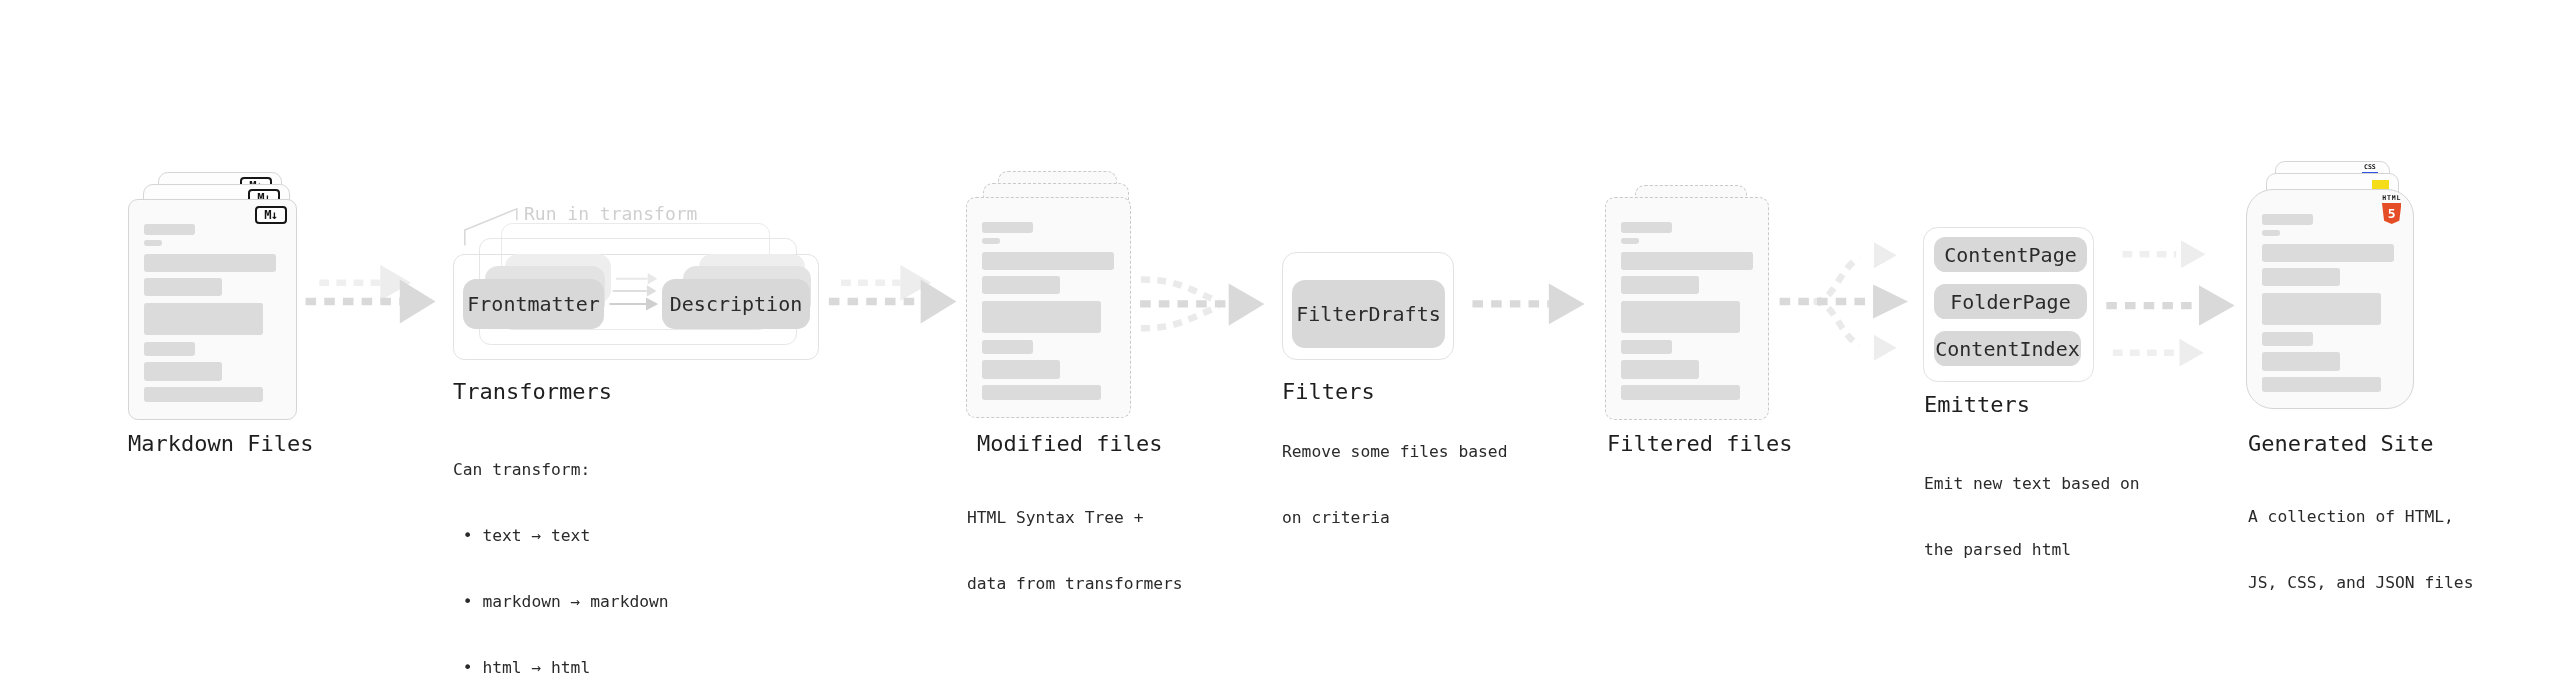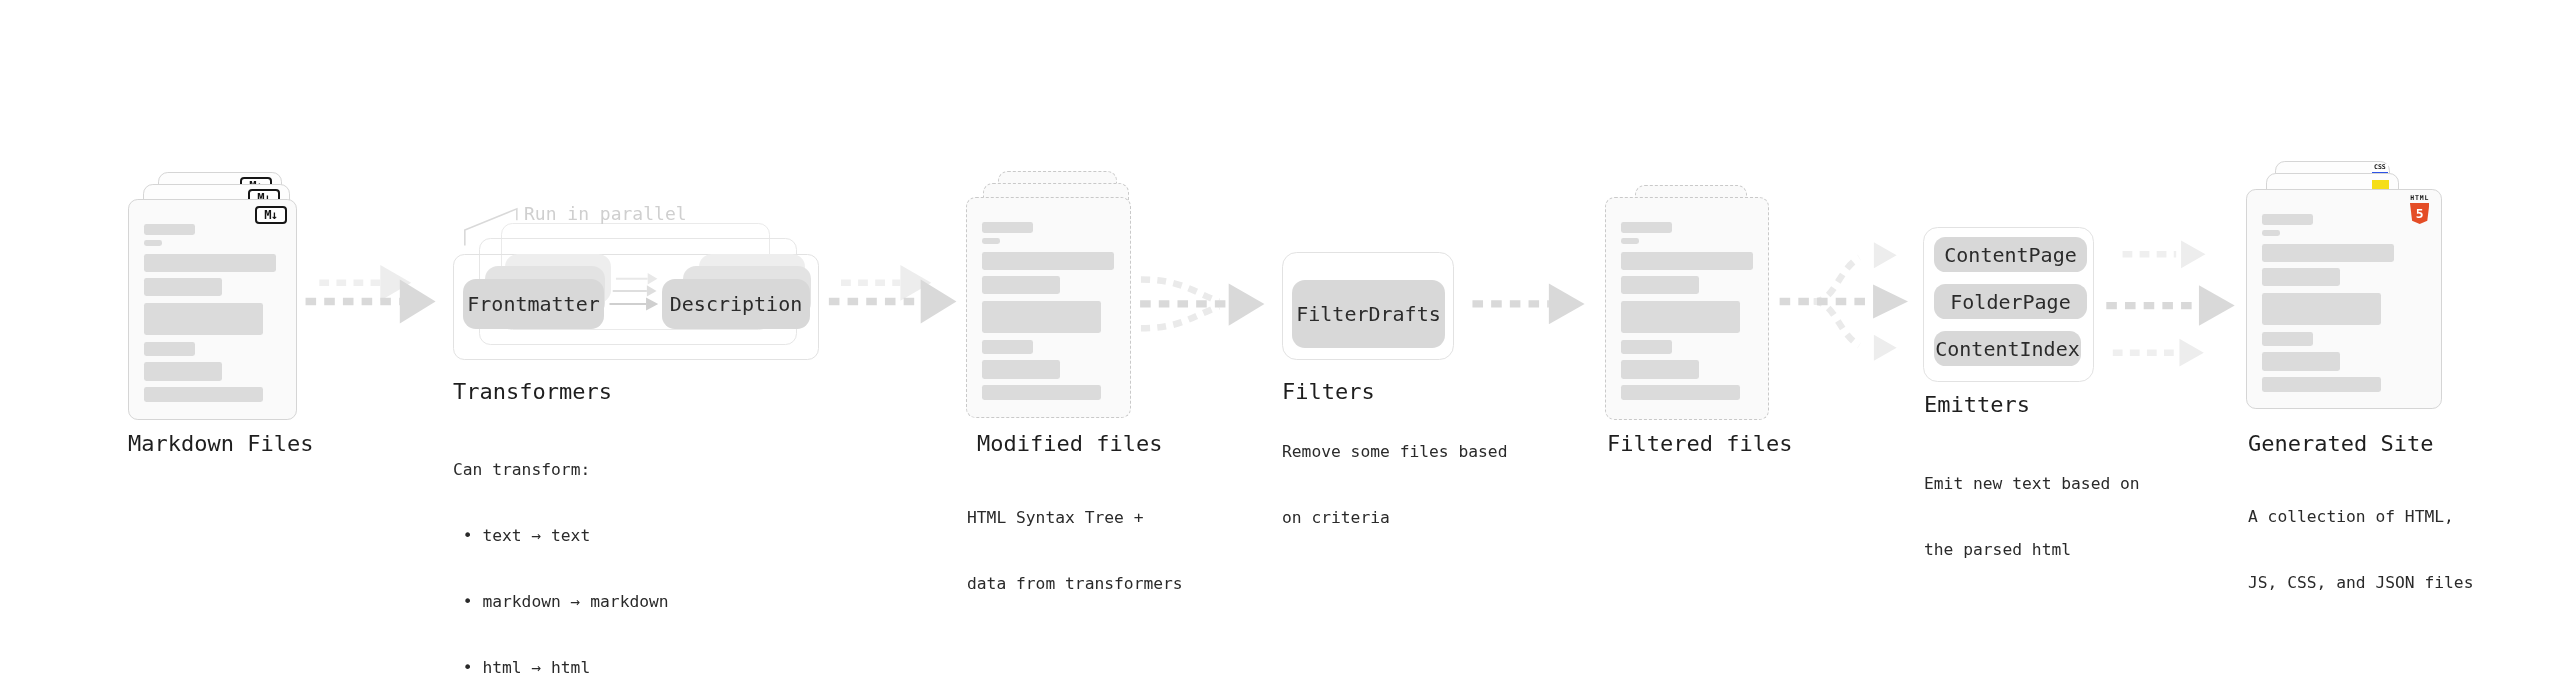--- a/index.html
+++ b/index.html
@@ -102,21 +102,21 @@
     <div class="tcard" style="left:453px;top:254px;width:366px;height:106px;"></div>
 
     <div class="pill echo2" style="left:505px;top:254px;width:106px;height:49px;"></div>
     <div class="pill echo1" style="left:485px;top:266px;width:120px;height:50px;"></div>
     <div class="pill" style="left:463px;top:279px;width:141px;height:50px;">Frontmatter</div>
 
     <div class="pill echo2" style="left:699px;top:254px;width:106px;height:49px;"></div>
     <div class="pill echo1" style="left:683px;top:266px;width:128px;height:50px;"></div>
     <div class="pill" style="left:662px;top:279px;width:148px;height:50px;">Description</div>
 
-    <div class="annotation" style="left:524px;top:203px;">Run in parallel</div>
+    <div class="annotation" style="left:524px;top:203px;">Run in transform</div>
 
     <div class="title" style="left:453px;top:379px;">Transformers</div>
     <div class="desc" style="left:453px;top:415px;">
       <div>Can transform:</div>
       <div class="indent">• text → text</div>
       <div class="indent">• markdown → markdown</div>
       <div class="indent">• html → html</div>
     </div>
   </div>
 
@@ -176,29 +176,29 @@
     <div class="pill small" style="left:1934px;top:331px;width:147px;height:35px;">ContentIndex</div>
     <div class="title" style="left:1924px;top:392px;">Emitters</div>
     <div class="desc" style="left:1924px;top:429px;">
       <div>Emit new text based on</div>
       <div>the parsed html</div>
     </div>
   </div>
 
   <div>
     <div class="doc back" style="left:2275px;top:161px;width:115px;height:50px;">
-      <div class="css-badge" style="right:1px;top:2.4px;">
+      <div class="css-badge" style="right:11px;top:2.4px;">
         <span>CSS</span>
         <i class="css-bar"></i>
       </div>
     </div>
     <div class="doc back" style="left:2266px;top:173px;width:133px;height:57px;">
       <div class="js-badge" style="right:9px;top:5.7px;"></div>
     </div>
-    <div class="doc" style="left:2246px;top:189px;width:196px;height:220px;">
+    <div class="doc" style="left:2246px;top:189px;width:168px;height:220px;border-radius:27px;">
       <div class="html5-badge" style="right:9.8px;top:4.9px;">
         <span class="html5-word">HTML</span>
         <span class="html5-shield">5</span>
       </div>
       <div class="bars">
         <div class="bar b1"></div>
           <div class="bar b2"></div>
           <div class="bar b3"></div>
           <div class="bar b4"></div>
         <div class="bar b5"></div>

